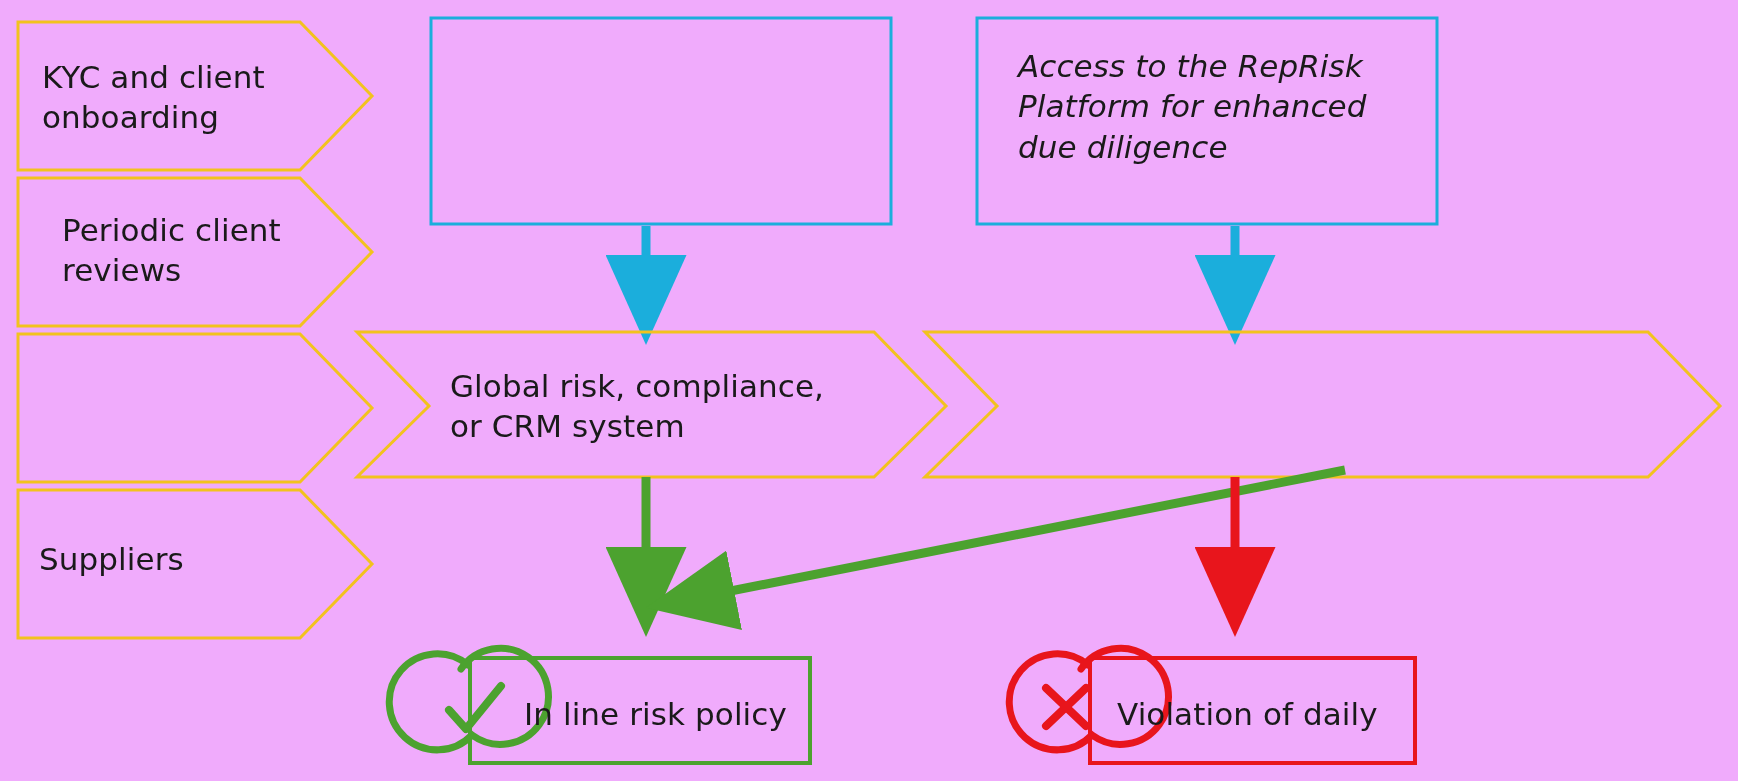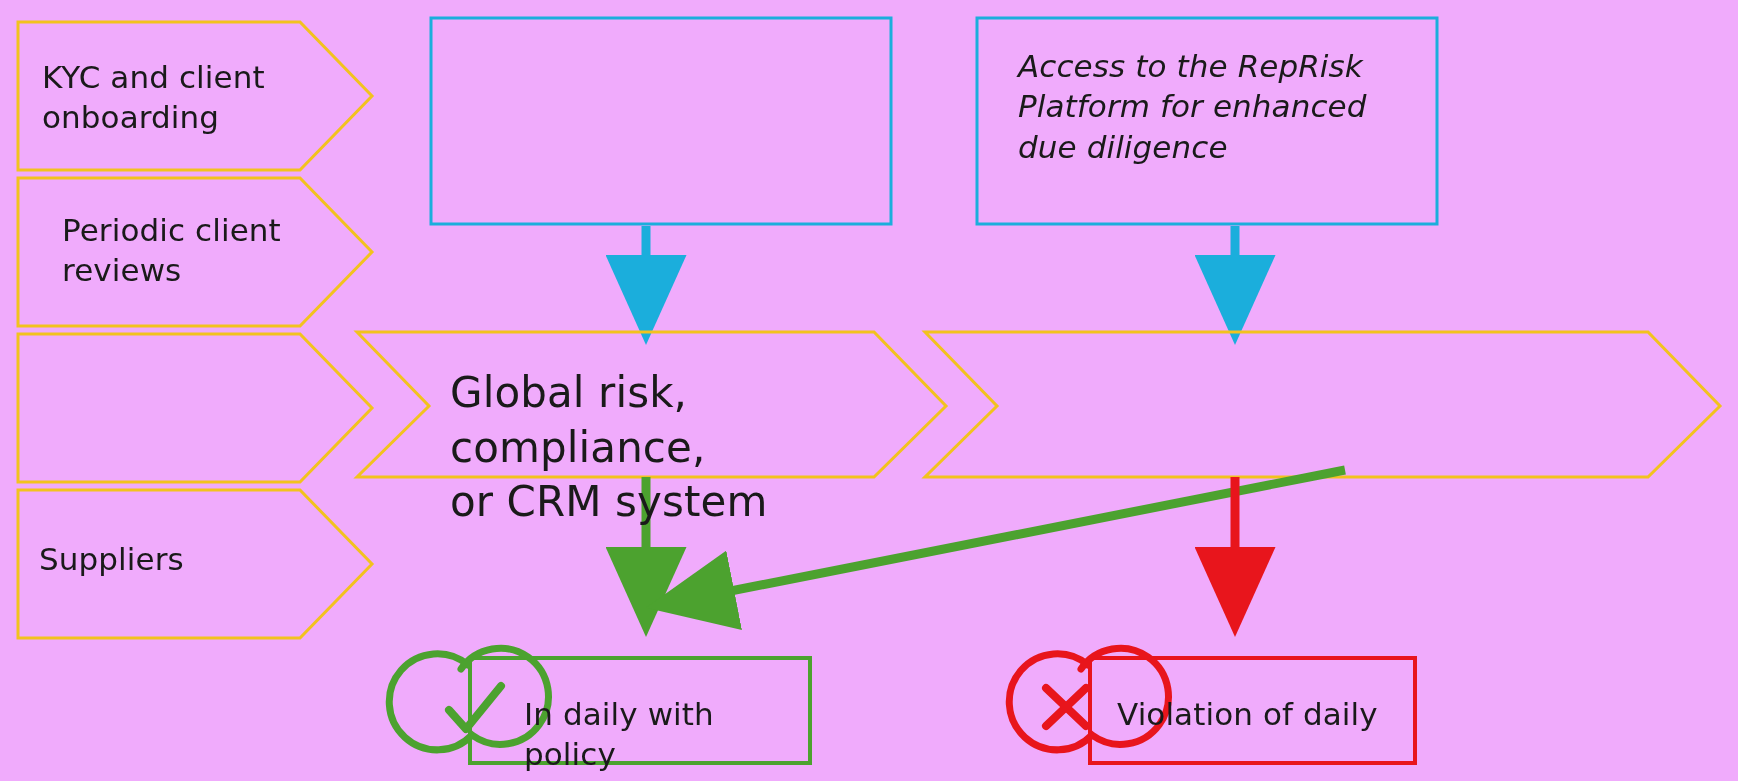--- a/index.html
+++ b/index.html
@@ -26,21 +26,21 @@
     line-height:1.30;
     white-space:pre-line;
     color:#1a1a1a;
     letter-spacing:0.1px;
   }
   
   .src-lbl{font-size:31px;}
   
   .info-lbl{font-size:31px;}
   
-  .proc-lbl{font-size:42px;}
+  .proc-lbl{font-size:31px;}
   
   .out-lbl{font-size:31px;}
 </style>
 </head>
 <body>
 
 <div id="stage">
 
   <svg id="svg-layer" viewBox="0 0 1738 781" xmlns="http://www.w3.org/2000/svg">
 
@@ -132,17 +132,17 @@
 
 
   <div class="lbl info-lbl" style="left:1018px; top:46px; width:420px;font-style:italic;">Access to the RepRisk
 Platform for enhanced
 due diligence</div>
 
   <div class="lbl proc-lbl" style="left:450px; top:366px; width:470px;">Global risk, compliance,
 or CRM system</div>
 
 
-  <div class="lbl out-lbl" style="left:524px; top:694px; width:290px;">In daily with policy</div>
+  <div class="lbl out-lbl" style="left:524px; top:694px; width:290px;">In line risk policy</div>
 
   <div class="lbl out-lbl" style="left:1117px; top:694px; width:300px;">Violation of daily</div>
 
 </div>
 
 </body></html>

